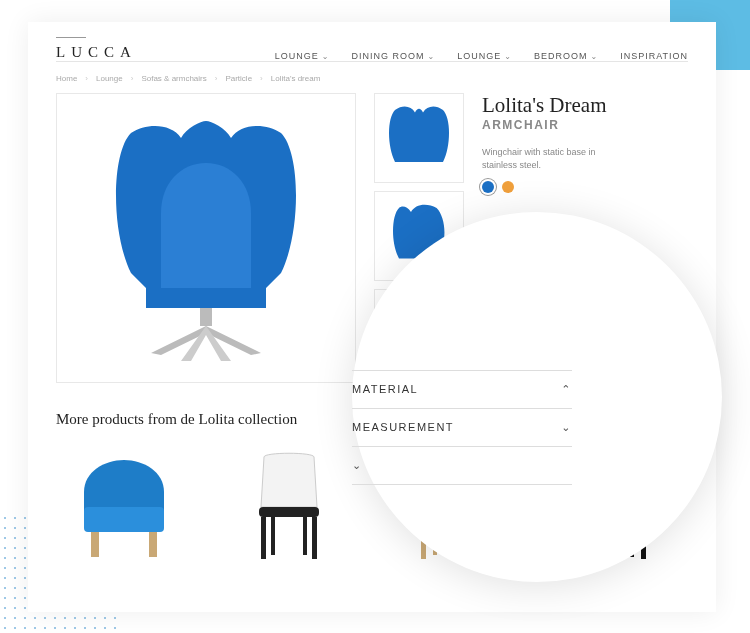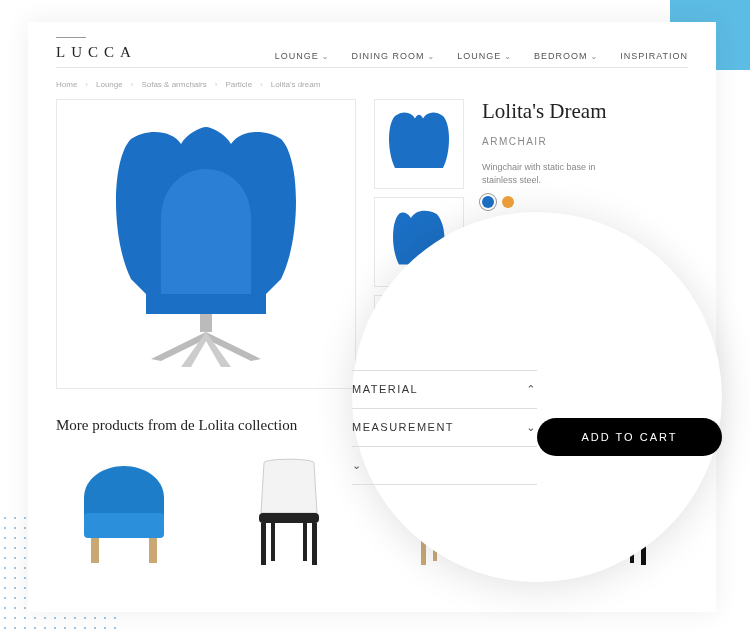--- a/index.html
+++ b/index.html
@@ -29,42 +29,42 @@
     position: absolute;
     top: 22px; left: 28px;
     width: 688px; height: 590px;
     background: #fff;
     box-shadow: 0 0 25px rgba(0,0,0,0.07);
     z-index: 1;
     padding: 18px 28px 0 28px;
     overflow: hidden;
   }
   
-  .header { display:flex; justify-content:space-between; align-items:flex-end; border-bottom:1px solid #e5e5e5; padding-bottom:6px; }
+  .header { display:flex; justify-content:space-between; align-items:flex-end; border-bottom:1px solid #e5e5e5; padding-bottom:0; }
   .logo { font-family: "Times New Roman", serif; letter-spacing:6px; font-size:15px; color:#222; position:relative; padding-top:4px; }
   .logo::before { content:""; position:absolute; top:-3px; left:0; width:30px; border-top:1px solid #999; }
   .nav { display:flex; gap:22px; font-size:9px; letter-spacing:1px; color:#555; }
   .nav-item { display:flex; align-items:center; gap:3px; cursor:pointer; }
   .chev { font-size:8px; color:#888; }
   
   .crumbs { display:flex; gap:8px; font-size:8px; color:#aaa; padding:12px 0 10px 0; }
   .crumb { display:flex; align-items:center; gap:8px; }
   .crumb-sep { color:#ccc; }
   
   .product { display:flex; gap:18px; }
   .main-img {
     width:300px; height:290px; border:1px solid #e8e8e8;
     display:flex; align-items:center; justify-content:center;
     background:#fff;
   }
   .thumbs { display:flex; flex-direction:column; gap:8px; }
   .thumb { width:90px; height:90px; border:1px solid #e8e8e8; display:flex; align-items:center; justify-content:center; background:#fff; cursor:pointer; overflow:hidden; }
   .info { flex:1; }
   .title { font-family:Georgia, "Times New Roman", serif; font-size:21px; color:#222; }
-  .subtitle { font-size:10px; letter-spacing:1.5px; color:#888; margin-top:12px; }
+  .subtitle { font-size:12px; letter-spacing:1.5px; color:#888; margin-top:0;font-weight:bold; }
   .price { font-family:Georgia, serif; font-size:24px; font-weight:bold; margin-top:14px; }
   .desc { font-size:9px; color:#888; line-height:1.4; margin-top:14px; max-width:140px; }
   .swatches { display:flex; gap:8px; margin-top:10px; }
   .swatch { width:12px; height:12px; border-radius:50%; cursor:pointer; }
   .swatch.sel { box-shadow:0 0 0 2px #fff, 0 0 0 3px #999; }
   
   .more { margin-top:28px; }
   .more-title { font-family:Georgia, serif; font-size:15px; color:#222; margin-bottom:14px; }
   .more-row { display:flex; gap:30px; }
   .more-item { width:135px; height:120px; display:flex; align-items:flex-end; justify-content:center; }
@@ -249,14 +249,13 @@
         <span>MEASUREMENT</span>
         <span class="acc-chev">⌄</span>
       </div>
     </div>
     <div class="acc-item">
       <div class="acc-head">
         <span class="acc-chev">⌄</span>
       </div>
     </div>
   </div>
-  <div class="cart-btn">ADD TO CART</div>
 </div>
 
 </body></html>

